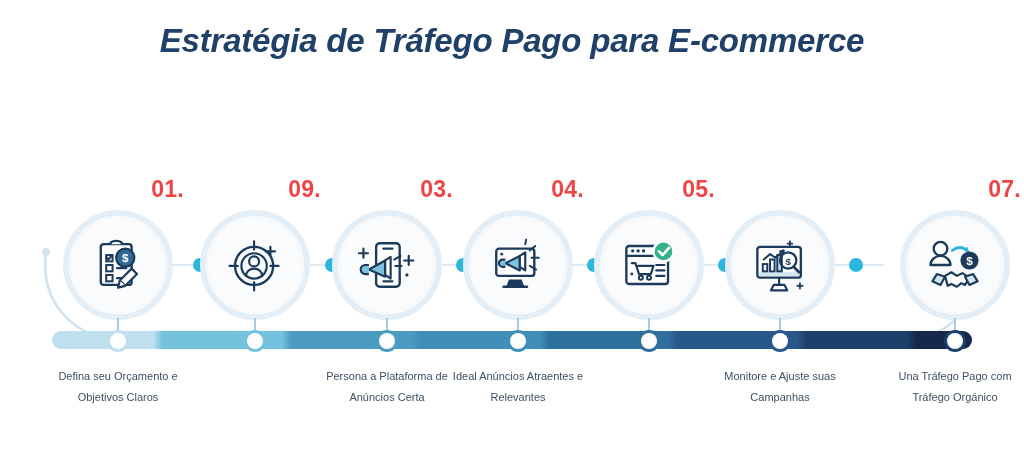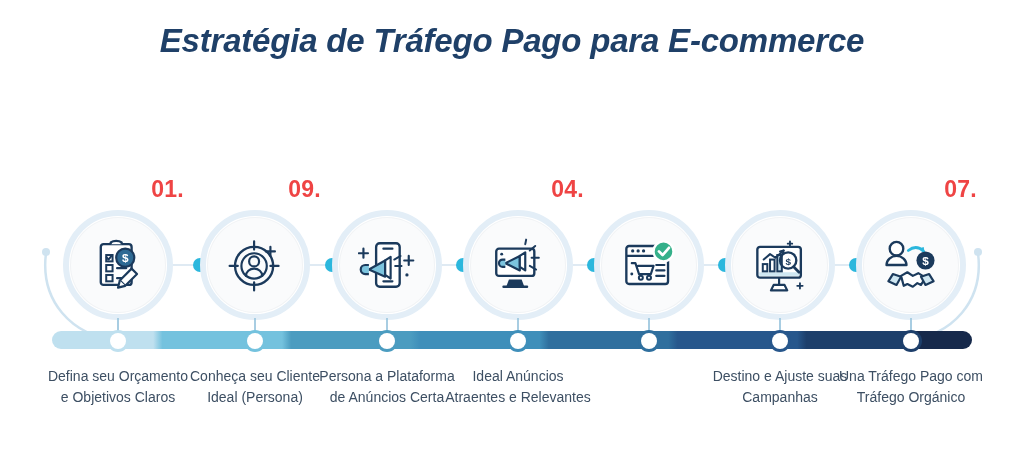--- a/index.html
+++ b/index.html
@@ -178,21 +178,21 @@
     border-radius: 50%;
     background: #2bb7dd;
   }
 
   .caption {
     position: absolute;
     top: 366px;
     left: -8px;
     width: 148px;
     text-align: center;
-    font-size: 14px;
+    font-size: 11px;
     line-height: 21px;
     color: #3d4f63;
   }
 </style>
 </head>
 <body>
 
 <div id="infographic">
 
   <div class="title">Estratégia de Tráfego Pago para E-commerce</div>
@@ -273,24 +273,24 @@
           <line x1="4" y1="33" x2="13" y2="33" stroke="#1b3a5c" stroke-width="2.4" stroke-linecap="round"></line>
           <line x1="49" y1="33" x2="58" y2="33" stroke="#1b3a5c" stroke-width="2.4" stroke-linecap="round"></line>
           <circle cx="31" cy="28" r="5.5" fill="none" stroke="#1b3a5c" stroke-width="2.4"></circle>
           <path d="M22 44 a9 8 0 0 1 18 0" fill="none" stroke="#1b3a5c" stroke-width="2.4" stroke-linecap="round"></path>
           <line x1="49" y1="12" x2="49" y2="22" stroke="#1b3a5c" stroke-width="2.4" stroke-linecap="round"></line>
           <line x1="44" y1="17" x2="54" y2="17" stroke="#1b3a5c" stroke-width="2.4" stroke-linecap="round"></line>
         </svg>
       </div>
       <div class="stem"></div>
       <div class="bar-marker" style="box-shadow:0 0 0 3px #74c2de;"></div>
-      <div class="caption">Conheça seu Cliente Ideal (Persona)</div>
     </div>
 
     <div class="step" style="left:321px;">
+      <div class="step-number">03.</div>
       <div class="circle-outer"></div>
       <div class="circle-inner">
         <svg width="58" height="58" viewBox="0 0 64 64">
           <rect x="20" y="8" width="26" height="48" rx="4" fill="#fff" stroke="#1b3a5c" stroke-width="2.6"></rect>
           <line x1="28" y1="14" x2="38" y2="14" stroke="#1b3a5c" stroke-width="2.4" stroke-linecap="round"></line>
           <line x1="28" y1="50" x2="38" y2="50" stroke="#1b3a5c" stroke-width="2.4" stroke-linecap="round"></line>
           <path d="M12 37 l18 -10 v18 z" fill="#7cc4de" stroke="#1b3a5c" stroke-width="2.4" stroke-linejoin="round"></path>
           <path d="M30 27 l6 -4 v24 l-6 -4 z" fill="#fff" stroke="#1b3a5c" stroke-width="2.4" stroke-linejoin="round"></path>
           <path d="M12 32 h-4 a4 4 0 0 0 0 10 h4" fill="#7cc4de" stroke="#1b3a5c" stroke-width="2.4" stroke-linejoin="round"></path>
           <line x1="40" y1="26" x2="47" y2="22" stroke="#1b3a5c" stroke-width="2.2" stroke-linecap="round"></line>
@@ -324,20 +324,21 @@
           <line x1="40" y1="9" x2="41" y2="4" stroke="#1b3a5c" stroke-width="2.2" stroke-linecap="round"></line>
           <circle cx="14" cy="20" r="1.6" fill="#1b3a5c"></circle>
         </svg>
       </div>
       <div class="stem"></div>
       <div class="bar-marker" style="box-shadow:0 0 0 3px #3f8fba;"></div>
       <div class="caption">Ideal Anúncios Atraentes e Relevantes</div>
     </div>
 
     <div class="step" style="left:583px;">
+      <div class="step-number">05.</div>
       <div class="circle-outer"></div>
       <div class="circle-inner">
         <svg width="58" height="58" viewBox="0 0 64 64">
           <rect x="7" y="11" width="46" height="42" rx="3" fill="#fff" stroke="#1b3a5c" stroke-width="2.6"></rect>
           <line x1="7" y1="22" x2="53" y2="22" stroke="#1b3a5c" stroke-width="2.4"></line>
           <circle cx="14" cy="16.5" r="1.8" fill="#1b3a5c"></circle>
           <circle cx="20" cy="16.5" r="1.8" fill="#1b3a5c"></circle>
           <circle cx="26" cy="16.5" r="1.8" fill="#1b3a5c"></circle>
           <path d="M13 30 h4 l4 12 h13 l3 -9 h-17" fill="none" stroke="#1b3a5c" stroke-width="2.4" stroke-linejoin="round" stroke-linecap="round"></path>
           <circle cx="23" cy="46" r="2.2" fill="none" stroke="#1b3a5c" stroke-width="2.2"></circle>
@@ -371,24 +372,24 @@
           <text x="41" y="32" text-anchor="middle" font-family="Liberation Sans, sans-serif" font-size="11" font-weight="bold" fill="#1b3a5c">$</text>
           <line x1="47" y1="34" x2="53" y2="40" stroke="#1b3a5c" stroke-width="3" stroke-linecap="round"></line>
           <line x1="43" y1="6" x2="43" y2="11" stroke="#1b3a5c" stroke-width="2" stroke-linecap="round"></line>
           <line x1="40.5" y1="8.5" x2="45.5" y2="8.5" stroke="#1b3a5c" stroke-width="2" stroke-linecap="round"></line>
           <line x1="54" y1="52" x2="54" y2="58" stroke="#1b3a5c" stroke-width="2" stroke-linecap="round"></line>
           <line x1="51" y1="55" x2="57" y2="55" stroke="#1b3a5c" stroke-width="2" stroke-linecap="round"></line>
         </svg>
       </div>
       <div class="stem"></div>
       <div class="bar-marker" style="box-shadow:0 0 0 3px #27578c;"></div>
-      <div class="caption">Destino e Ajuste suas Campanhas</div>
-    </div>
-
-    <div class="step" style="left:845px;">
+      <div class="caption">Monitore e Ajuste suas Campanhas</div>
+    </div>
+
+    <div class="step" style="left:889px;">
       <div class="step-number">07.</div>
       <div class="circle-outer"></div>
       <div class="circle-inner">
         <svg width="58" height="58" viewBox="0 0 64 64">
           <circle cx="16" cy="14" r="7.5" fill="#fff" stroke="#1b3a5c" stroke-width="2.6"></circle>
           <path d="M5 32 a11 10 0 0 1 22 0 z" fill="#fff" stroke="#1b3a5c" stroke-width="2.6" stroke-linejoin="round"></path>
           <path d="M29 16 q9 -7 17 1" fill="none" stroke="#2bb7dd" stroke-width="3" stroke-linecap="round"></path>
           <path d="M47 18 l-1 -6 l-6 2 z" fill="#2bb7dd"></path>
           <circle cx="48" cy="27" r="10" fill="#1b3a5c"></circle>
           <text x="48" y="32" text-anchor="middle" font-family="Liberation Sans, sans-serif" font-size="13" font-weight="bold" fill="#ffffff">$</text>

